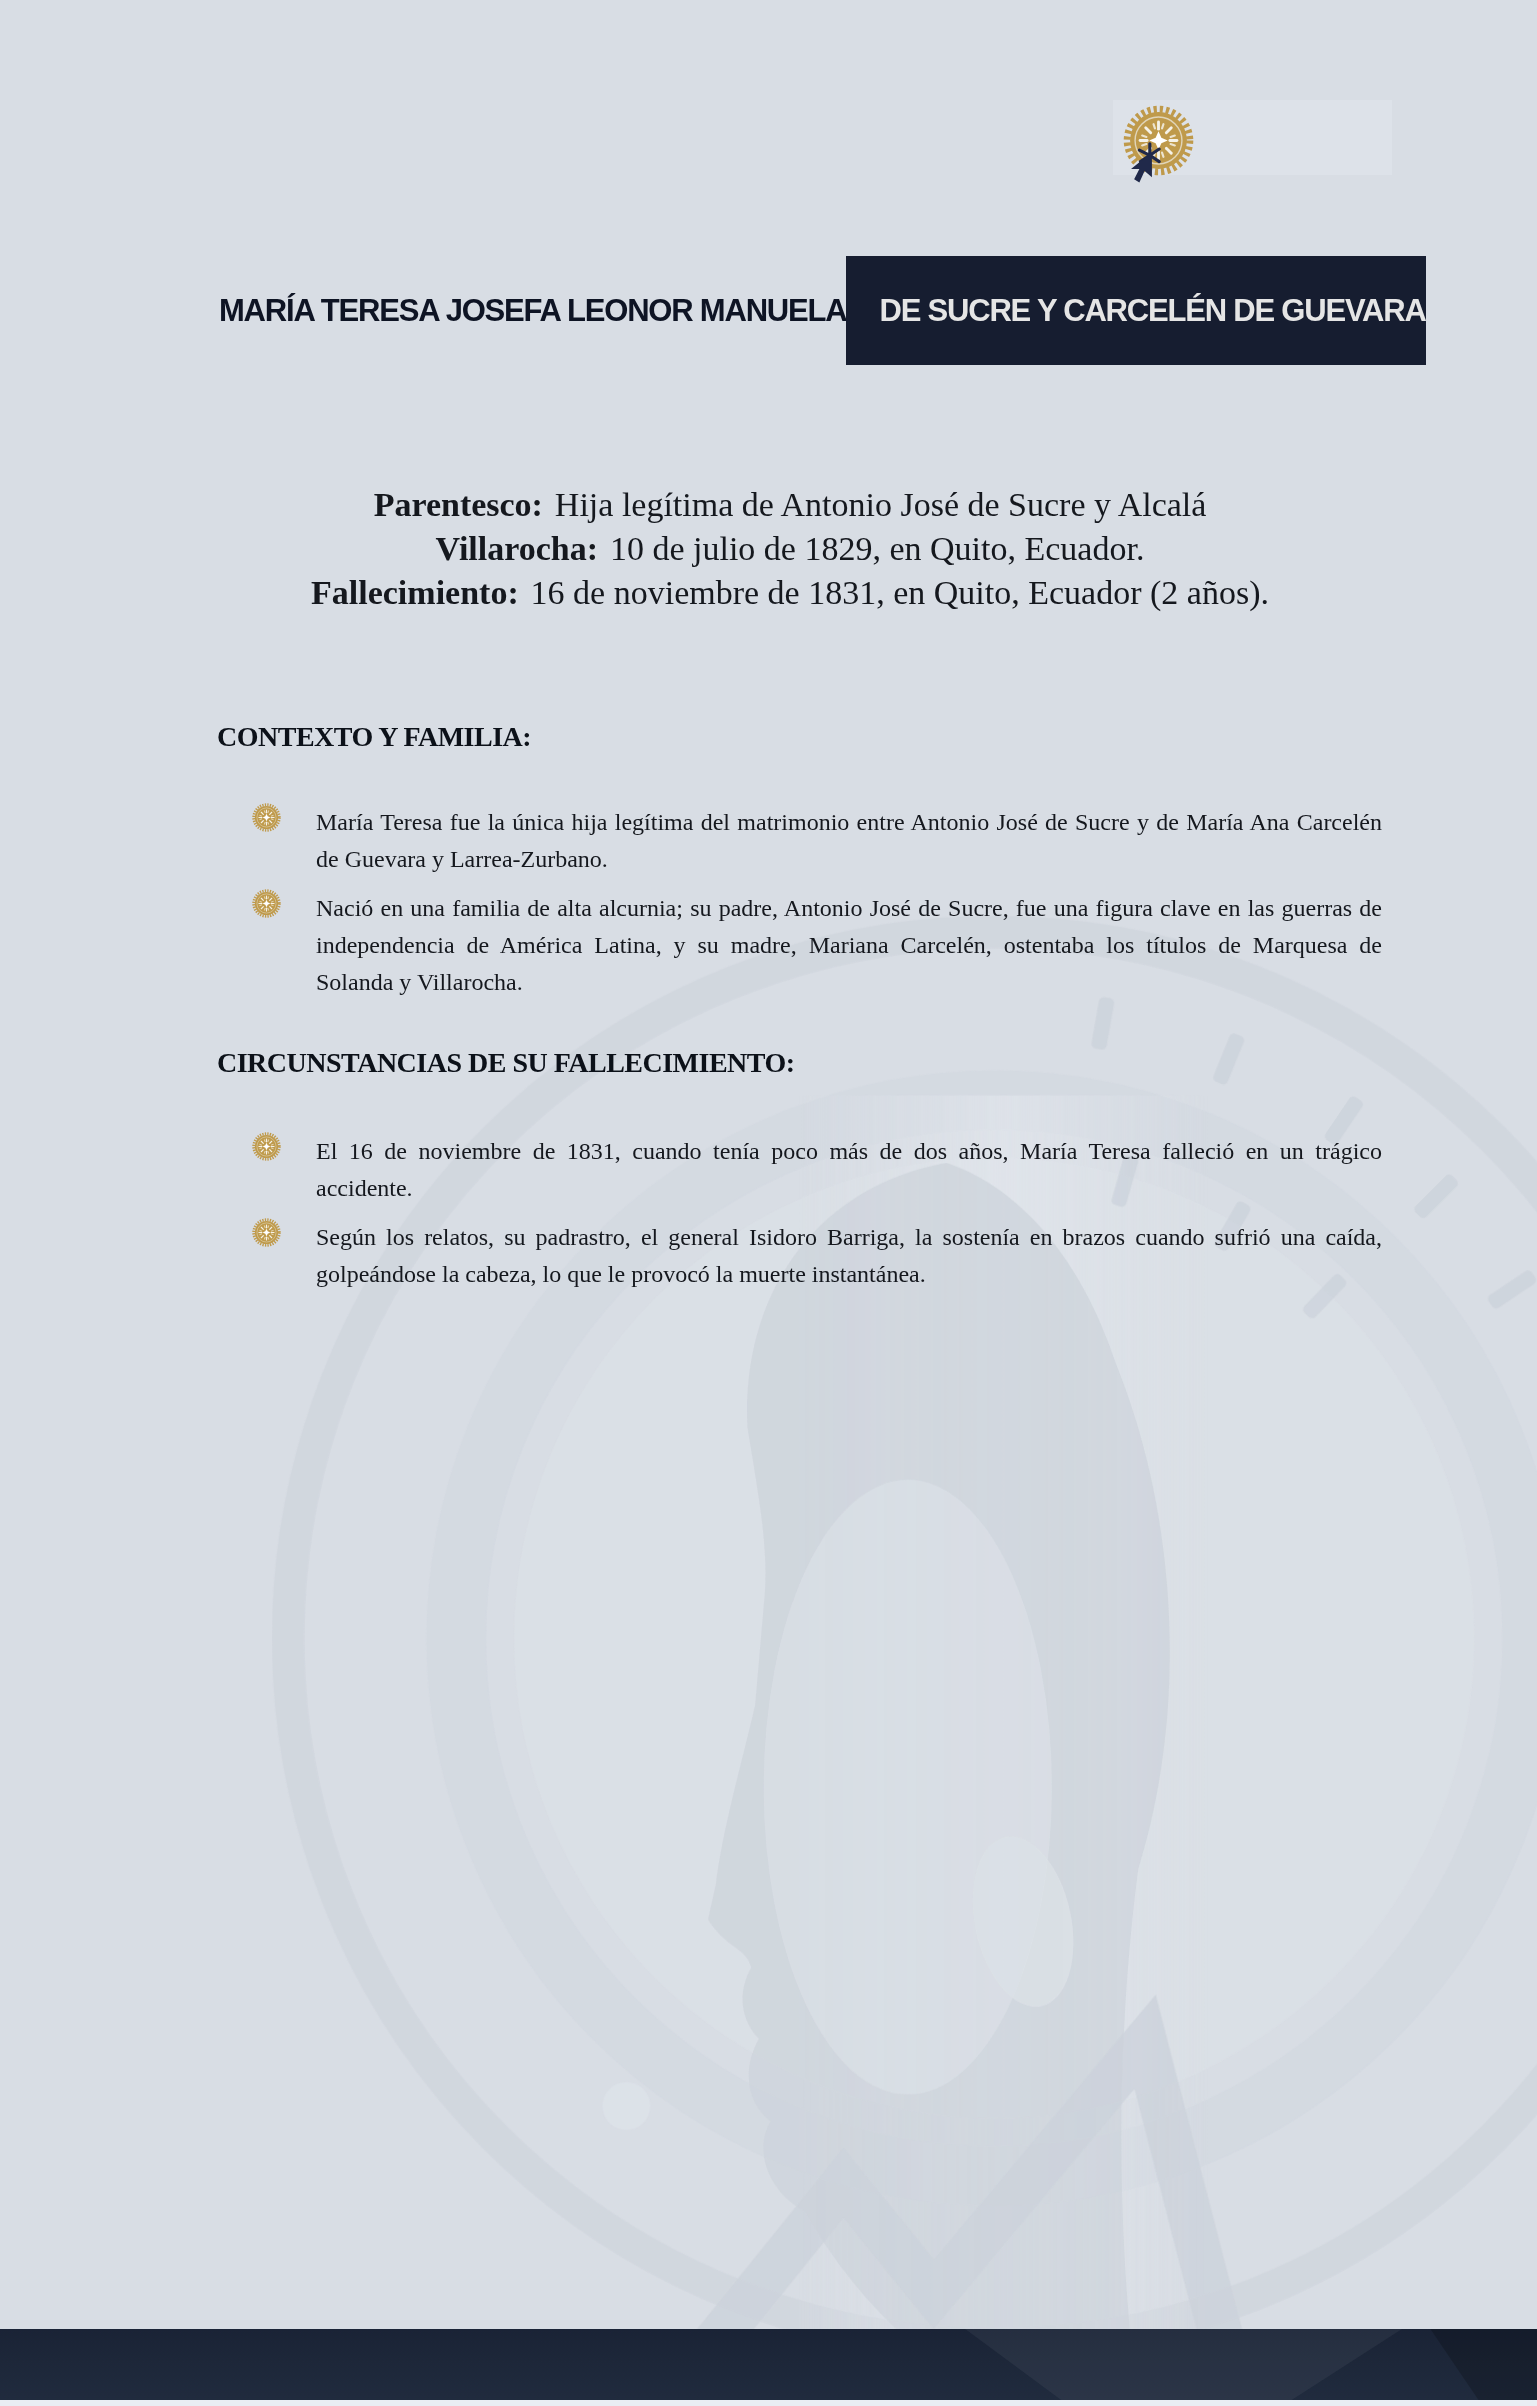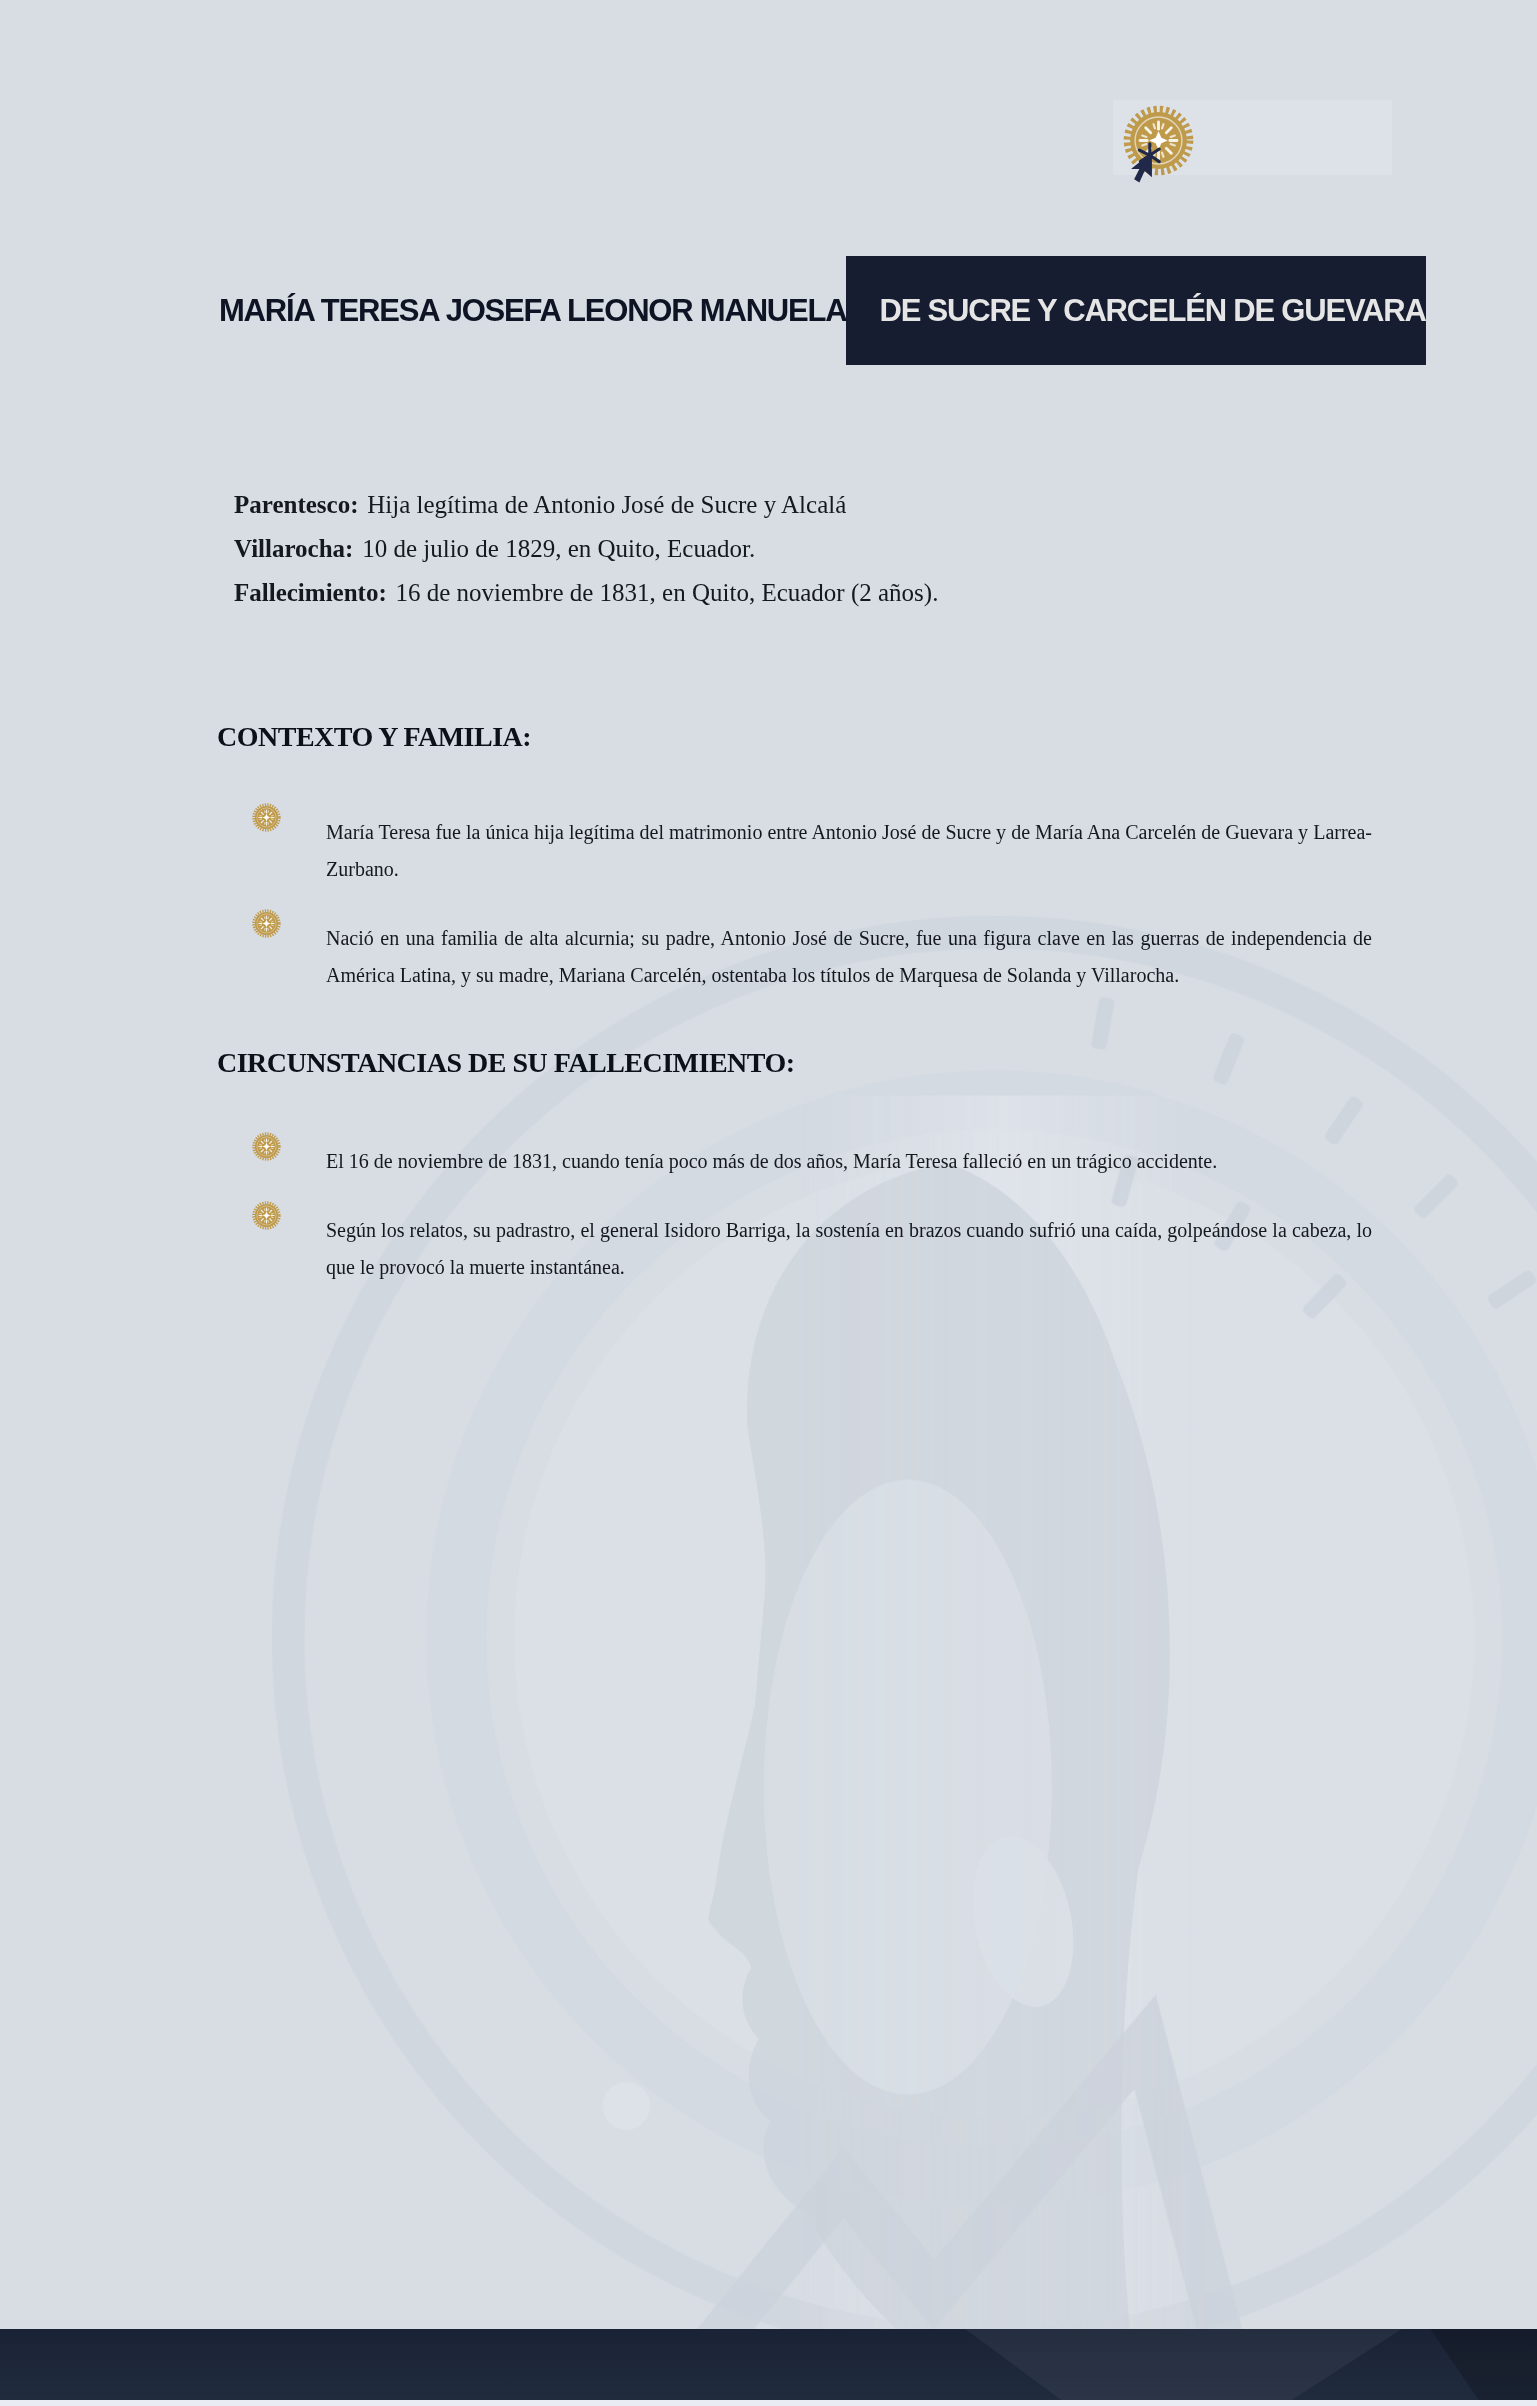--- a/index.html
+++ b/index.html
@@ -22,37 +22,37 @@
   
   .title-row{
     position:absolute;left:219px;right:149px;top:256px;height:109px;
     display:flex;align-items:stretch;
     font-family:"Liberation Sans",sans-serif;font-weight:700;font-size:31px;letter-spacing:-1.2px;
     white-space:nowrap;
   }
   .title-part1{display:flex;align-items:center;color:#0e1424;padding-right:0;}
   .title-box{flex:1;background:#161d30;display:flex;align-items:center;padding-left:33px;color:#e5e5e5;}
   
-  .meta{position:absolute;left:234px;top:483px;width:1172px;font-size:25px;line-height:44px;color:#15181e;}
+  .meta{position:absolute;left:204px;top:483px;width:1172px;font-size:34px;line-height:44px;color:#15181e;text-align:center;}
   .meta b{font-weight:700;margin-right:0.35em;}
   
   .sec-heading{
     position:absolute;left:217px;
     font-family:Liberation Serif, serif;font-weight:700;font-size:28px;letter-spacing:-0.5px;
     color:#0c1119;white-space:nowrap;
   }
   .h-contexto{top:721px;}
   .h-circunstancias{top:1047px;}
   
   .bullets{position:absolute;left:252px;width:1136px;list-style:none;margin:0;padding:0;}
   .bullets-1{top:798px;}
   .bullets-2{top:1127px;}
   .bullet-item{display:flex;align-items:flex-start;}
   .bullet-icon{flex:0 0 29px;width:29px;height:29px;margin:4.8px 29px 0 0;}
-  .bullet-text{flex:1;margin:16px;font-size:20px;line-height:37px;color:#15181e;text-align:justify;}
+  .bullet-text{flex:1;margin:6px;font-size:24px;line-height:37px;color:#15181e;text-align:justify;}
   
   .footer{position:absolute;left:0;top:2329px;width:1537px;height:71px;
     background:linear-gradient(180deg,#1a2336 0%,#1d2739 45%,#202b3e 100%);}
   .f-light{position:absolute;left:946px;top:0;width:480px;height:100%;
     background:rgba(255,255,255,0.05);
     clip-path:polygon(4% 0,95% 0,72% 100%,24% 100%);}
   .f-dark{position:absolute;right:0;top:0;width:130px;height:100%;
     background:rgba(0,0,0,0.2);
     clip-path:polygon(18% 0,100% 0,100% 100%,55% 100%);}
   .bottom-strip{position:absolute;left:0;top:2400px;width:1537px;height:6.7px;background:#e9edf3;}

